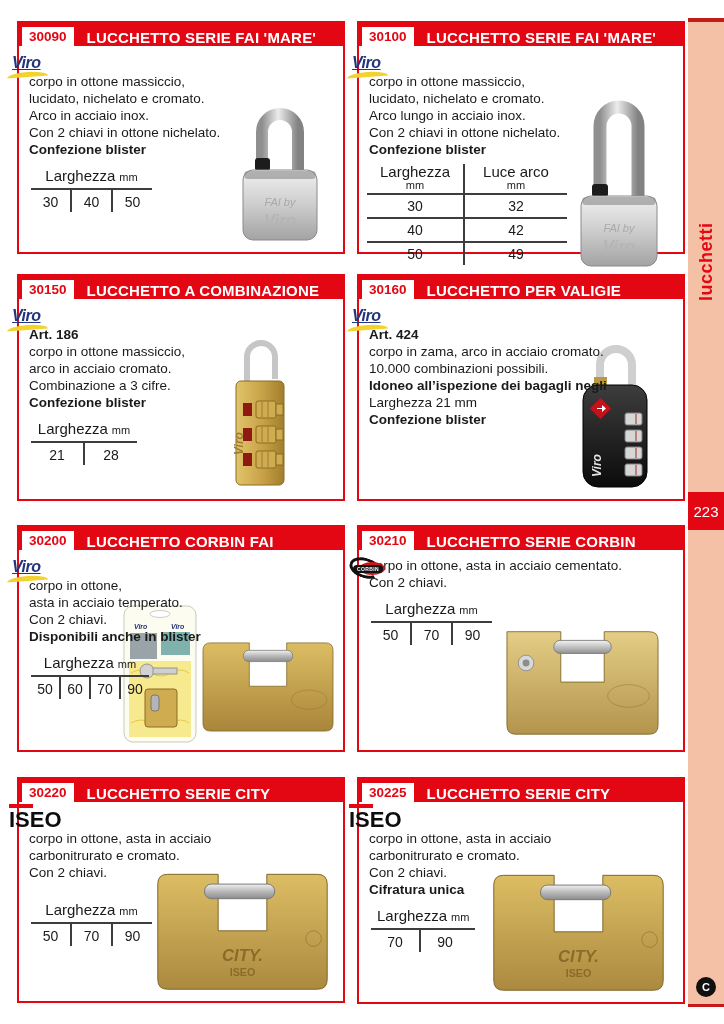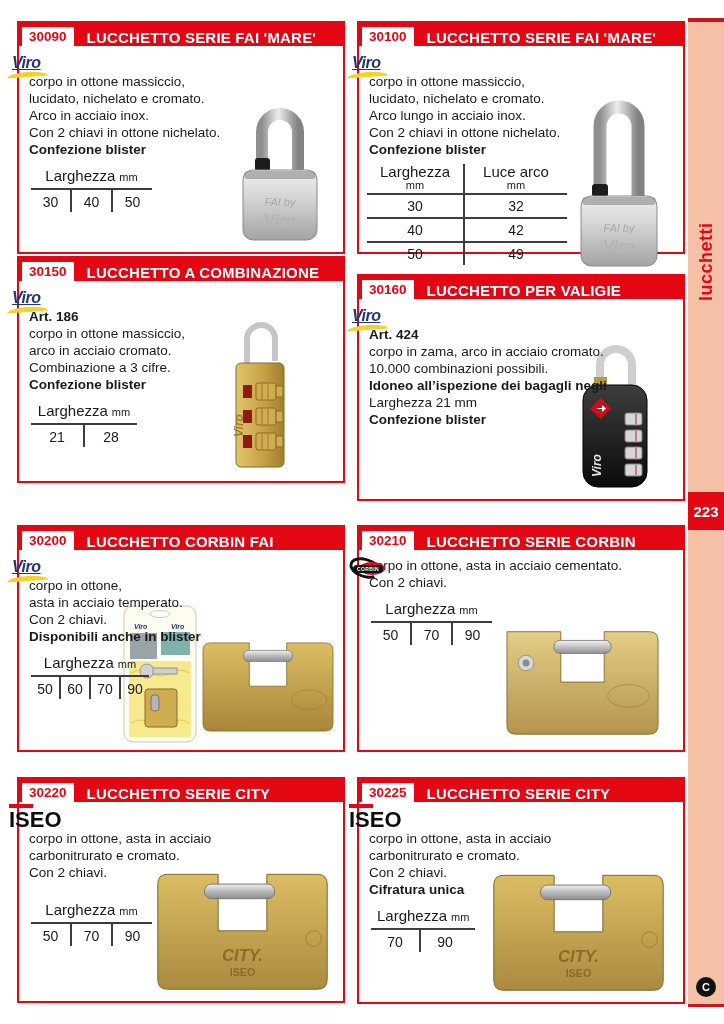--- a/index.html
+++ b/index.html
@@ -43,21 +43,21 @@
   .t2 .t2h{padding:0 0 2px 0;}
   .t2h .tbl-label{display:block;line-height:16px;}
   .t2h .tbl-unit{display:block;margin:0;line-height:11px;}
 
   .img{position:absolute;z-index:1;}
 
   
   .side-strip{position:absolute;left:688px;top:18px;width:36px;height:989px;background:#f5c1a6;border-top:4px solid #c51a1b;border-bottom:3px solid #c51a1b;box-sizing:border-box;}
   .side-word{position:absolute;top:150px;left:0;width:100%;height:180px;display:flex;align-items:center;justify-content:center;
     writing-mode:vertical-rl;transform:rotate(180deg);font-weight:bold;font-size:18px;color:#e30613;letter-spacing:.5px;}
-  .page-box{position:absolute;top:470px;left:0;width:100%;height:38px;background:#e30613;color:#fff;font-weight:bold;font-size:15px;display:flex;align-items:center;justify-content:center;}
+  .page-box{position:absolute;top:470px;left:0;width:100%;height:38px;background:#e30613;color:#fff;font-weight:normal;font-size:15px;display:flex;align-items:center;justify-content:center;}
   .corner-circle{position:absolute;bottom:7px;left:50%;transform:translateX(-50%);width:20px;height:20px;border-radius:50%;background:#101010;color:#fff;font-weight:bold;font-size:11px;display:flex;align-items:center;justify-content:center;}
 </style>
 </head>
 <body>
 
 <section class="cell" style="left:17px;top:21px;width:328px;height:233px">
   <header class="cell-head">
     <span class="code">30090</span>
     <span class="title">LUCCHETTO SERIE FAI 'MARE'</span>
   </header>
@@ -147,21 +147,21 @@
       <path d="M35 112 V42 A19 19 0 0 1 73 42 V112" fill="none" stroke="url(#sh1)" stroke-width="13"></path>
       <rect x="27" y="100" width="16" height="13" rx="3" fill="#1c1c1c"></rect>
       <rect x="16" y="112" width="76" height="70" rx="10" fill="url(#bd1)" stroke="#8a8a8a"></rect>
       <rect x="17" y="113" width="74" height="8" rx="4" fill="#7d7d7d" opacity=".55"></rect>
       <text x="54" y="148" text-anchor="middle" font-size="11" fill="#a9a9a9" font-style="italic">FAI by</text>
       <text x="54" y="168" text-anchor="middle" font-size="17" font-weight="bold" font-style="italic" fill="#b5b5b5">Viro</text>
     </svg>
   </div>
 </section>
 
-<section class="cell" style="left:17px;top:256px;width:328px;height:227px">
+<section class="cell" style="left:17px;top:274px;width:328px;height:227px">
   <header class="cell-head">
     <span class="code">30150</span>
     <span class="title">LUCCHETTO A COMBINAZIONE</span>
   </header>
   <div class="cell-body">
     <span class="brand viro-logo"><i class="viro-swoosh"></i><span class="viro-text">Viro</span></span>
     <div class="desc">
       <p class="ln b">Art. 186</p>
       <p class="ln">corpo in ottone massiccio,</p>
       <p class="ln">arco in acciaio cromato.</p>

